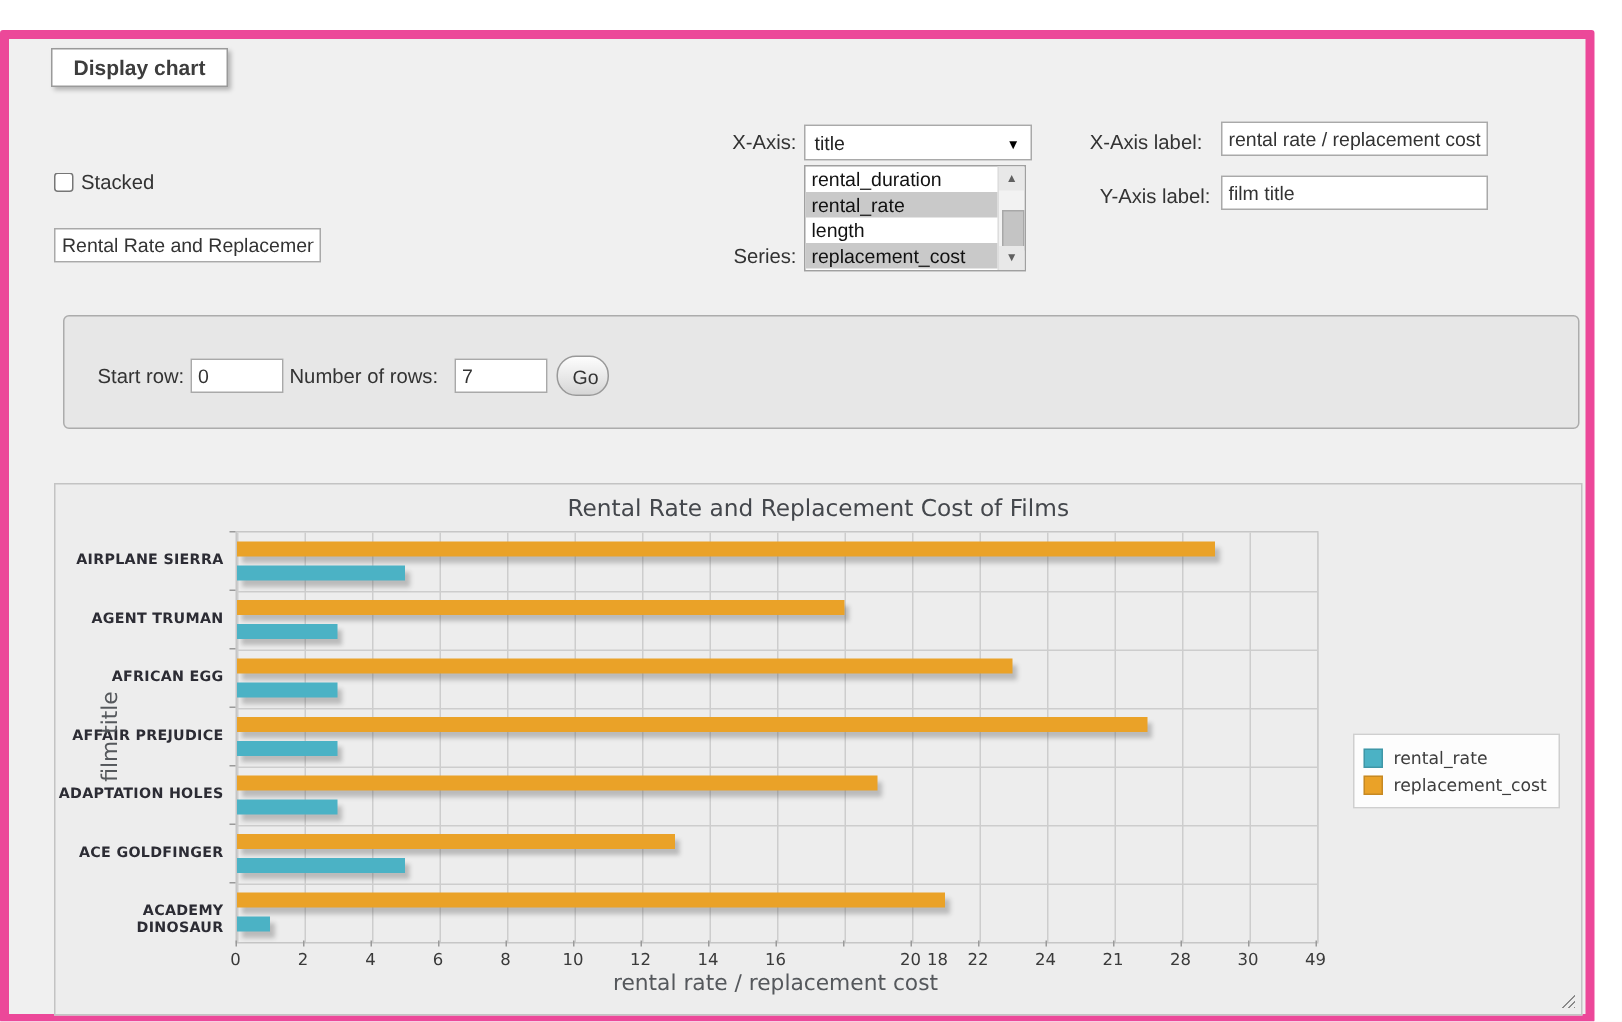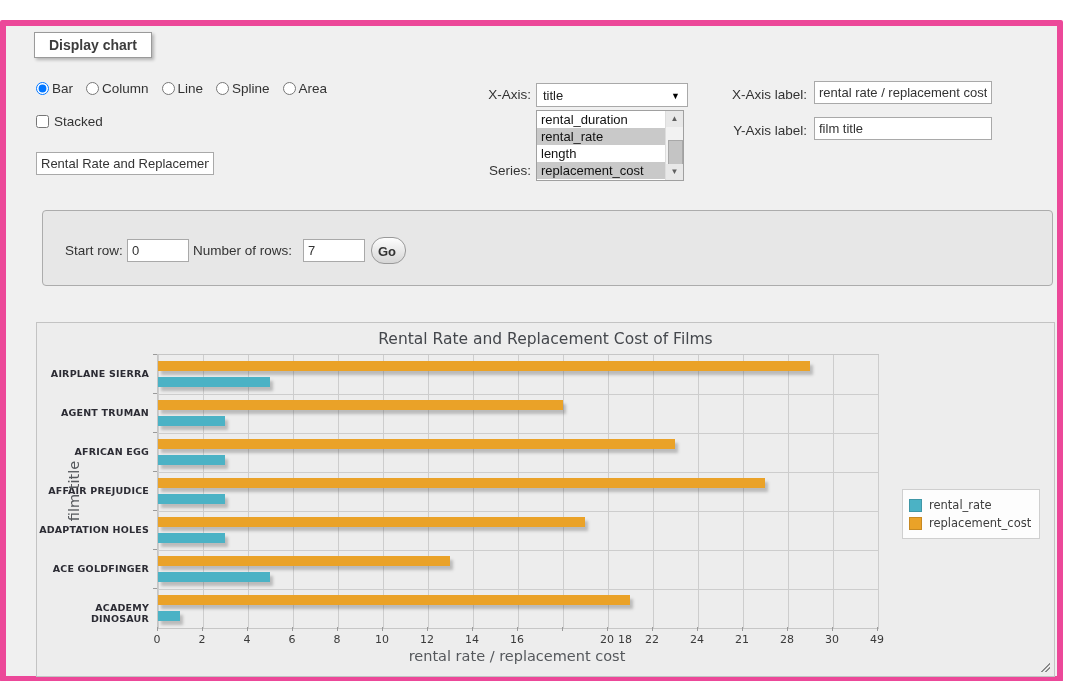--- a/index.html
+++ b/index.html
@@ -18,21 +18,21 @@
   .radio-row label{display:flex;align-items:center;gap:3px;margin-right:9px;}
   input[type=radio],input[type=checkbox]{width:13px;height:13px;margin:0;}
   .stacked-row{position:absolute;left:30px;top:88px;display:flex;align-items:center;gap:5px;}
   .text-input{border:1px solid #a9a9a9;background:#fff;font-family:"Liberation Sans",sans-serif;
               font-size:13px;color:#333;padding:2px 4px;height:17px;}
   .title-input{position:absolute;left:30px;top:126px;width:168px;}
 
   .form-label{position:absolute;text-align:right;color:#333;}
   .lbl-xaxis{left:440px;top:61px;width:85px;}
   .lbl-series{left:440px;top:137px;width:85px;}
-  .lbl-xaxislabel{left:715px;top:61px;width:86px;}
+  .lbl-xaxislabel{left:715px;top:61px;width:86px;text-align:center;}
   .lbl-yaxislabel{left:715px;top:97px;width:86px;}
 
   .fake-select{position:absolute;left:530px;top:57px;width:152px;height:24px;background:#fff;
                border:1px solid #a9a9a9;box-sizing:border-box;cursor:default;}
   .fake-select .sel-text{position:absolute;left:6px;top:4px;font-size:13px;color:#222;}
   .fake-select .sel-arrow{position:absolute;right:7px;top:7px;font-size:9px;color:#000;}
 
   .series-list{position:absolute;left:530px;top:84px;width:148px;height:71px;background:#fff;
                border:1px solid #a0a0a0;box-sizing:border-box;overflow:hidden;}
   .series-opt{height:17px;line-height:17px;padding-left:4px;font-size:13px;color:#111;
@@ -52,22 +52,22 @@
   
   .row-bar{position:absolute;left:36px;top:184px;width:1011px;height:76px;background:#e7e7e7;
            border:1px solid #acacac;border-radius:4px;box-sizing:border-box;}
   .row-bar .form-inline{position:absolute;}
   .lbl-startrow{left:22px;top:32px;}
   .in-startrow{left:84px;top:28px;width:52px;}
   .lbl-numrows{left:150px;top:32px;}
   .in-numrows{left:260px;top:28px;width:52px;}
   .go-btn{position:absolute;left:328px;top:26px;width:35px;height:27px;border-radius:13px;
           border:1px solid #999;background:linear-gradient(#fdfdfd,#d6d6d6);
-          font-family:"Liberation Sans",sans-serif;font-size:13px;font-weight:700;color:#333;
-          text-align:left;line-height:25px;cursor:pointer;box-sizing:border-box;}
+          font-family:"Liberation Sans",sans-serif;font-size:13px;font-weight:400;color:#333;
+          text-align:right;line-height:25px;cursor:pointer;box-sizing:border-box;}
 
   
   .chart-box{position:absolute;left:30px;top:296px;width:1019px;height:355px;background:#ededed;
              border:1px solid #c3c3c3;box-sizing:border-box;
              font-family:"DejaVu Sans",sans-serif;}
   .chart-title{position:absolute;left:0;top:7px;width:100%;text-align:center;font-size:15.5px;
                color:#44474c;}
   .plot{position:absolute;left:120px;top:31px;width:720px;height:273px;
         border:1px solid #c6c6c6;}
   .gridline-v{position:absolute;top:0;width:1px;height:100%;background:#cdcdcd;}
@@ -93,42 +93,20 @@
                clip-path:polygon(100% 0,100% 100%,0 100%);cursor:nwse-resize;}
 </style>
 </head>
 <body>
 
 <div class="page">
   <div class="fieldset">
 
     <div class="legend-box">Display chart</div>
 
-    <div class="radio-row" id="chart-type-radios">
-        <label>
-          <input type="radio" name="ctype" checked="" style="">
-          <span>Bar</span>
-        </label>
-        <label>
-          <input type="radio" name="ctype" style="">
-          <span>Column</span>
-        </label>
-        <label>
-          <input type="radio" name="ctype" style="">
-          <span>Line</span>
-        </label>
-        <label>
-          <input type="radio" name="ctype" style="">
-          <span>Spline</span>
-        </label>
-        <label>
-          <input type="radio" name="ctype" style="">
-          <span>Area</span>
-        </label>
-      </div>
 
     <label class="stacked-row">
       <input type="checkbox" id="stacked-cb" style="">
       <span>Stacked</span>
     </label>
 
     <input class="text-input title-input" value="Rental Rate and Replacement Cost of Films" style="">
 
     <div class="form-label lbl-xaxis">X-Axis:</div>
     <div class="fake-select">

